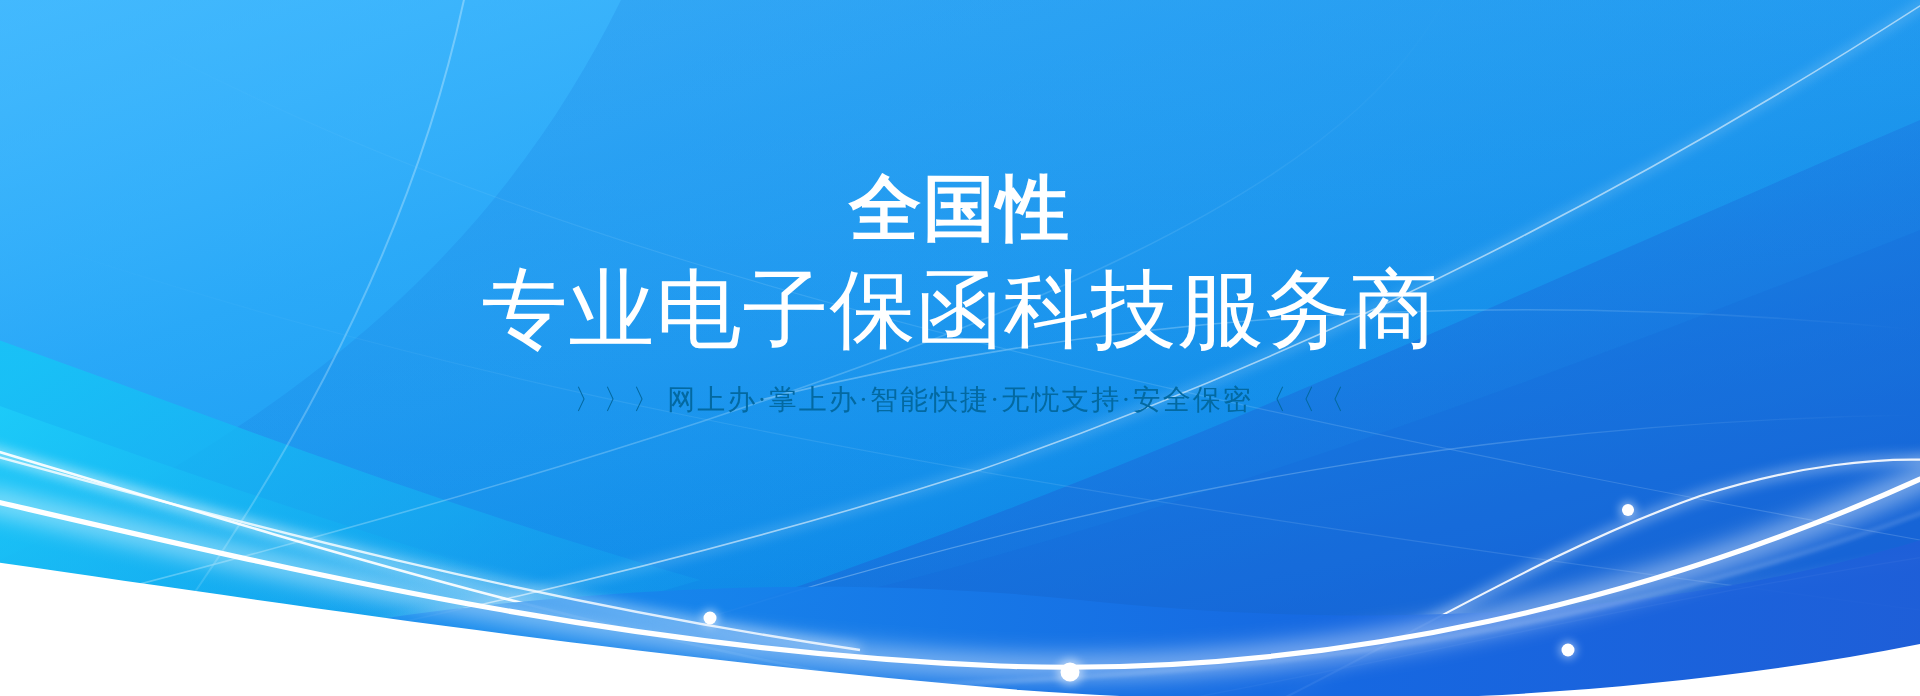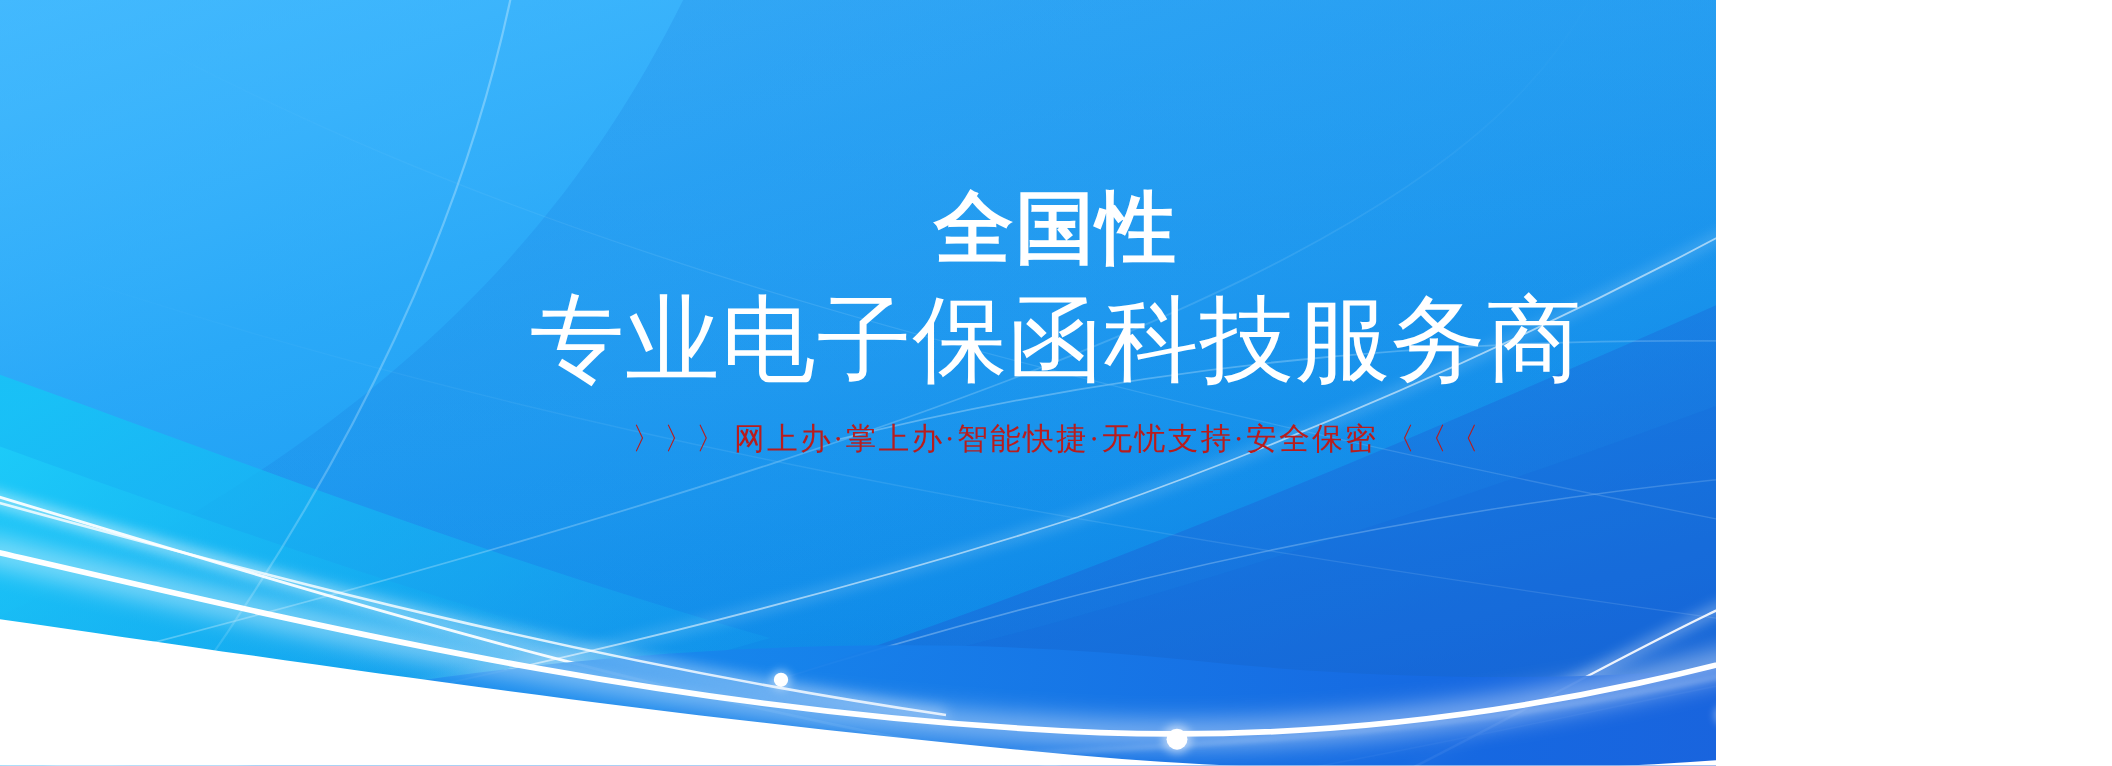--- a/index.html
+++ b/index.html
@@ -6,21 +6,21 @@
     margin: 0;
     padding: 0;
     background: #ffffff;
   }
   body {
     font-family: "Liberation Sans", sans-serif;
   }
 
   #banner {
     position: relative;
-    width: 1560px;
+    width: 1920px;
     height: 696px;
     overflow: hidden;
     background: #ffffff;
   }
 
   
   #bg-art {
     position: absolute;
     inset: 0;
     width: 1920px;
@@ -61,21 +61,21 @@
     letter-spacing: 1px;
     text-align: center;
     white-space: nowrap;
   }
 
   .subtitle {
     margin-top: 34px;
     font-family: "Liberation Serif", "DejaVu Serif", serif;
     font-size: 28px;
     line-height: 1.0;
-    color: #b91c1c;
+    color: #0369a1;
     letter-spacing: 2px;
     text-align: right;
     white-space: nowrap;
   }
   .subtitle .chev {
     letter-spacing: 1px;
     padding: 0 6px;
   }
 </style>
 </head>

